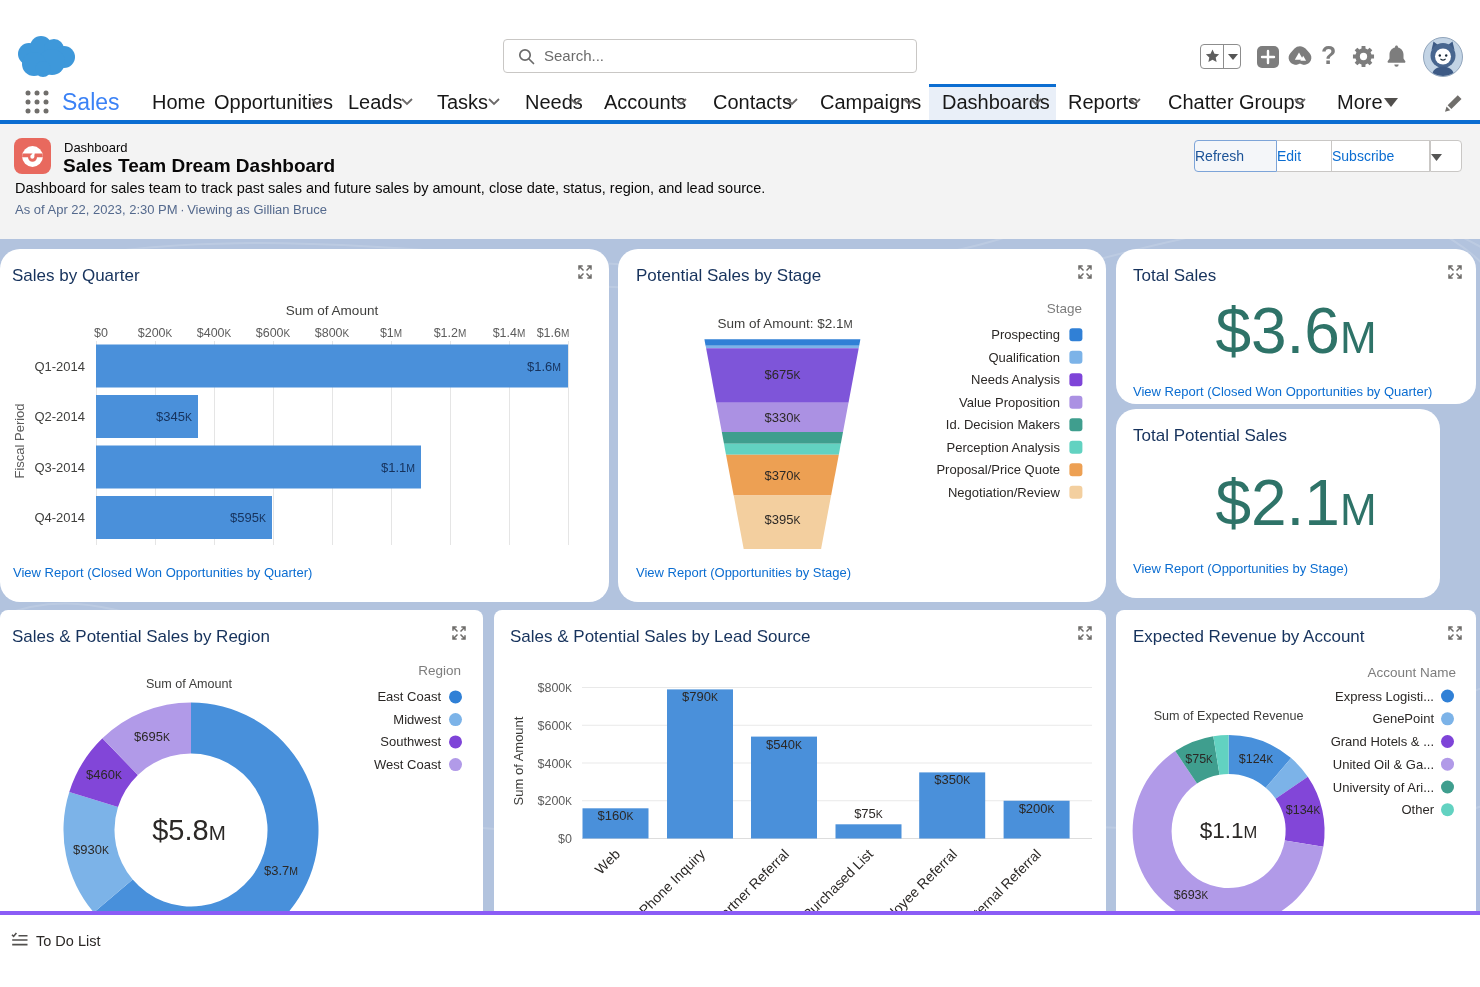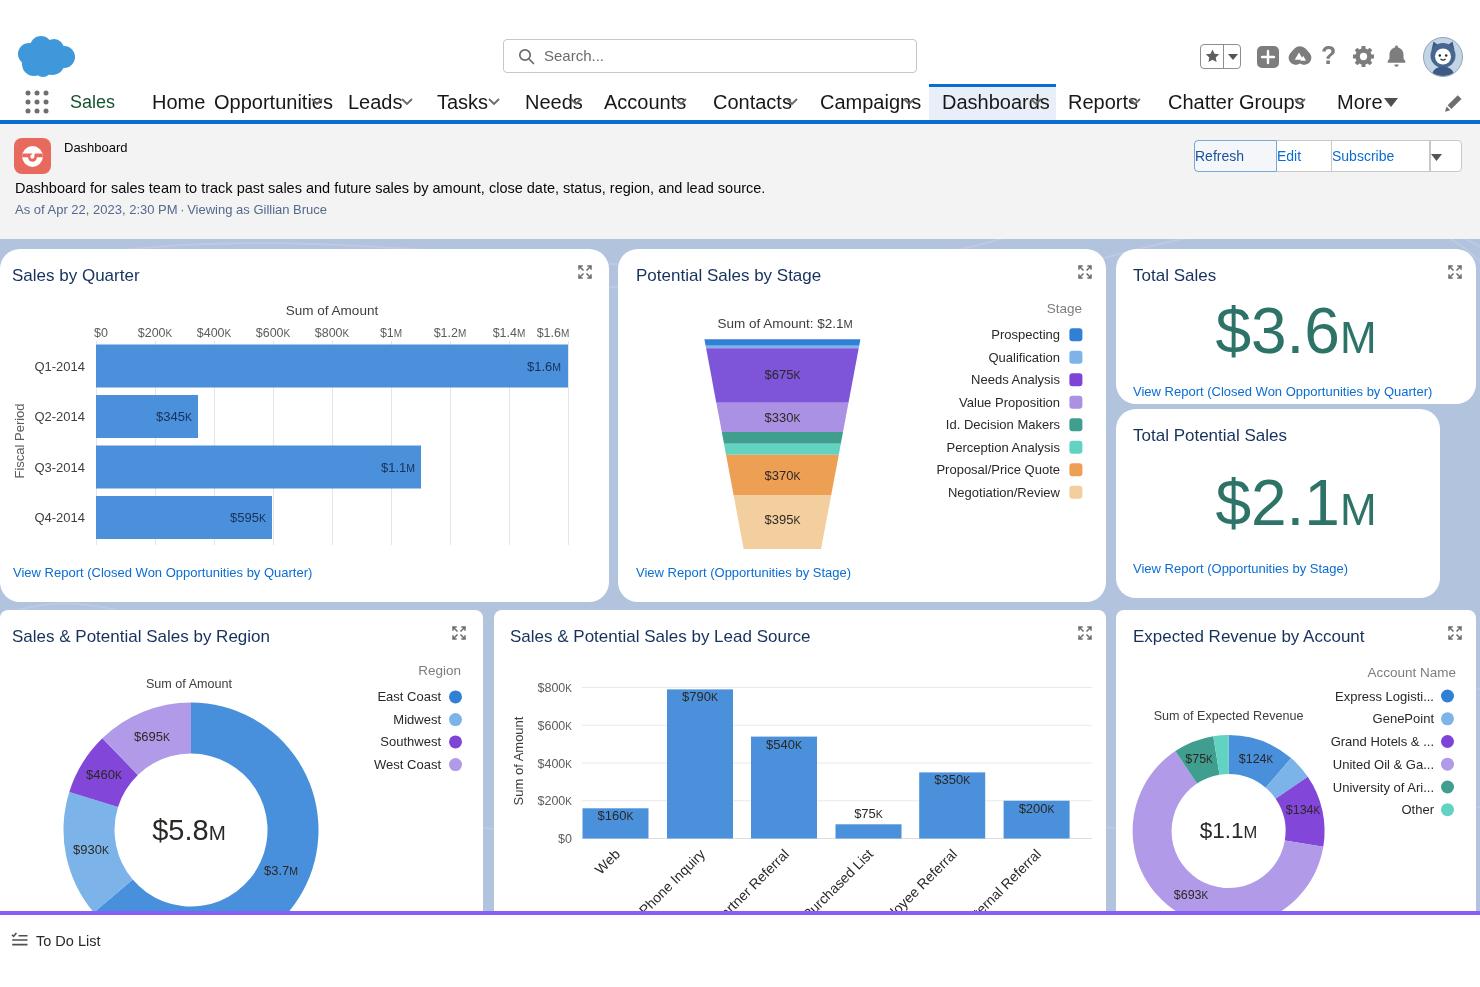--- a/index.html
+++ b/index.html
@@ -107,21 +107,21 @@
           <circle cx="12" cy="3" r="2.5"></circle>
           <circle cx="21" cy="3" r="2.5"></circle>
           <circle cx="3" cy="12" r="2.5"></circle>
           <circle cx="12" cy="12" r="2.5"></circle>
           <circle cx="21" cy="12" r="2.5"></circle>
           <circle cx="3" cy="21" r="2.5"></circle>
           <circle cx="12" cy="21" r="2.5"></circle>
           <circle cx="21" cy="21" r="2.5"></circle>
         </g>
       </svg>
-    <div class="navitem" style="left:70px;font-size:18px;color:#14532d">Sales</div>
+    <div class="navitem" style="left:62px;font-size:23px;color:#3b82f6">Sales</div>
     <div id="acttab"></div>
     <div class="navitem" style="left:152px">Home</div>
     <div class="navitem" style="left:214px">Opportunities</div>
     <div class="navitem" style="left:348px">Leads</div>
     <div class="navitem" style="left:437px">Tasks</div>
     <div class="navitem" style="left:525px">Needs</div>
     <div class="navitem" style="left:604px">Accounts</div>
     <div class="navitem" style="left:713px">Contacts</div>
     <div class="navitem" style="left:820px">Campaigns</div>
     <div class="navitem" style="left:942px">Dashboards</div>
@@ -160,20 +160,21 @@
           </defs>
         <circle cx="12" cy="12" r="10" fill="#fff"></circle>
         <path clip-path="url(#gcl)" fill="#e8695e" d="M2 9.2H22V12.8H16.3A4.3 4.3 0 0 1 7.7 12.8H2Z"></path>
         <g fill="#fff">
             <circle cx="11.8" cy="12.2" r="1.9"></circle>
             <path d="M14.6 5.6L13.55 12.94L10.05 11.46Z"></path>
           </g>
       </svg>
     </div>
     <div class="abs" style="left:64px;top:16px;font-size:13px;color:#080707">Dashboard</div>
+    <div class="abs" style="left:63px;top:31px;font-size:19px;font-weight:bold;color:#080707">Sales Team Dream Dashboard</div>
     <div class="abs" style="left:15px;top:56px;font-size:14.5px;color:#080707">Dashboard for sales team to track past sales and future sales by amount, close date, status, region, and lead source.</div>
     <div class="abs" style="left:15px;top:78px;font-size:13px;color:#54698d">As of Apr 22, 2023, 2:30 PM · Viewing as Gillian Bruce</div>
     <div class="btn" style="left:1194px;width:83px;border-radius:4px 0 0 4px;background:#f4f6f9;border:1px solid #7da4d8;color:#1b5297">Refresh</div>
     <div class="btn" style="left:1277px;width:55px;border-left:none">Edit</div>
     <div class="btn" style="left:1332px;width:98px;border-left:none">Subscribe</div>
     <div class="btn" style="left:1430px;width:32px;border-left:1px solid #c9c7c5;border-radius:0 4px 4px 0">
       <svg width="11" height="7" viewBox="0 0 11 7" style="margin-top:12px">
           <path d="M0 0h11L5.5 7z" fill="#555"></path>
         </svg>
     </div>

